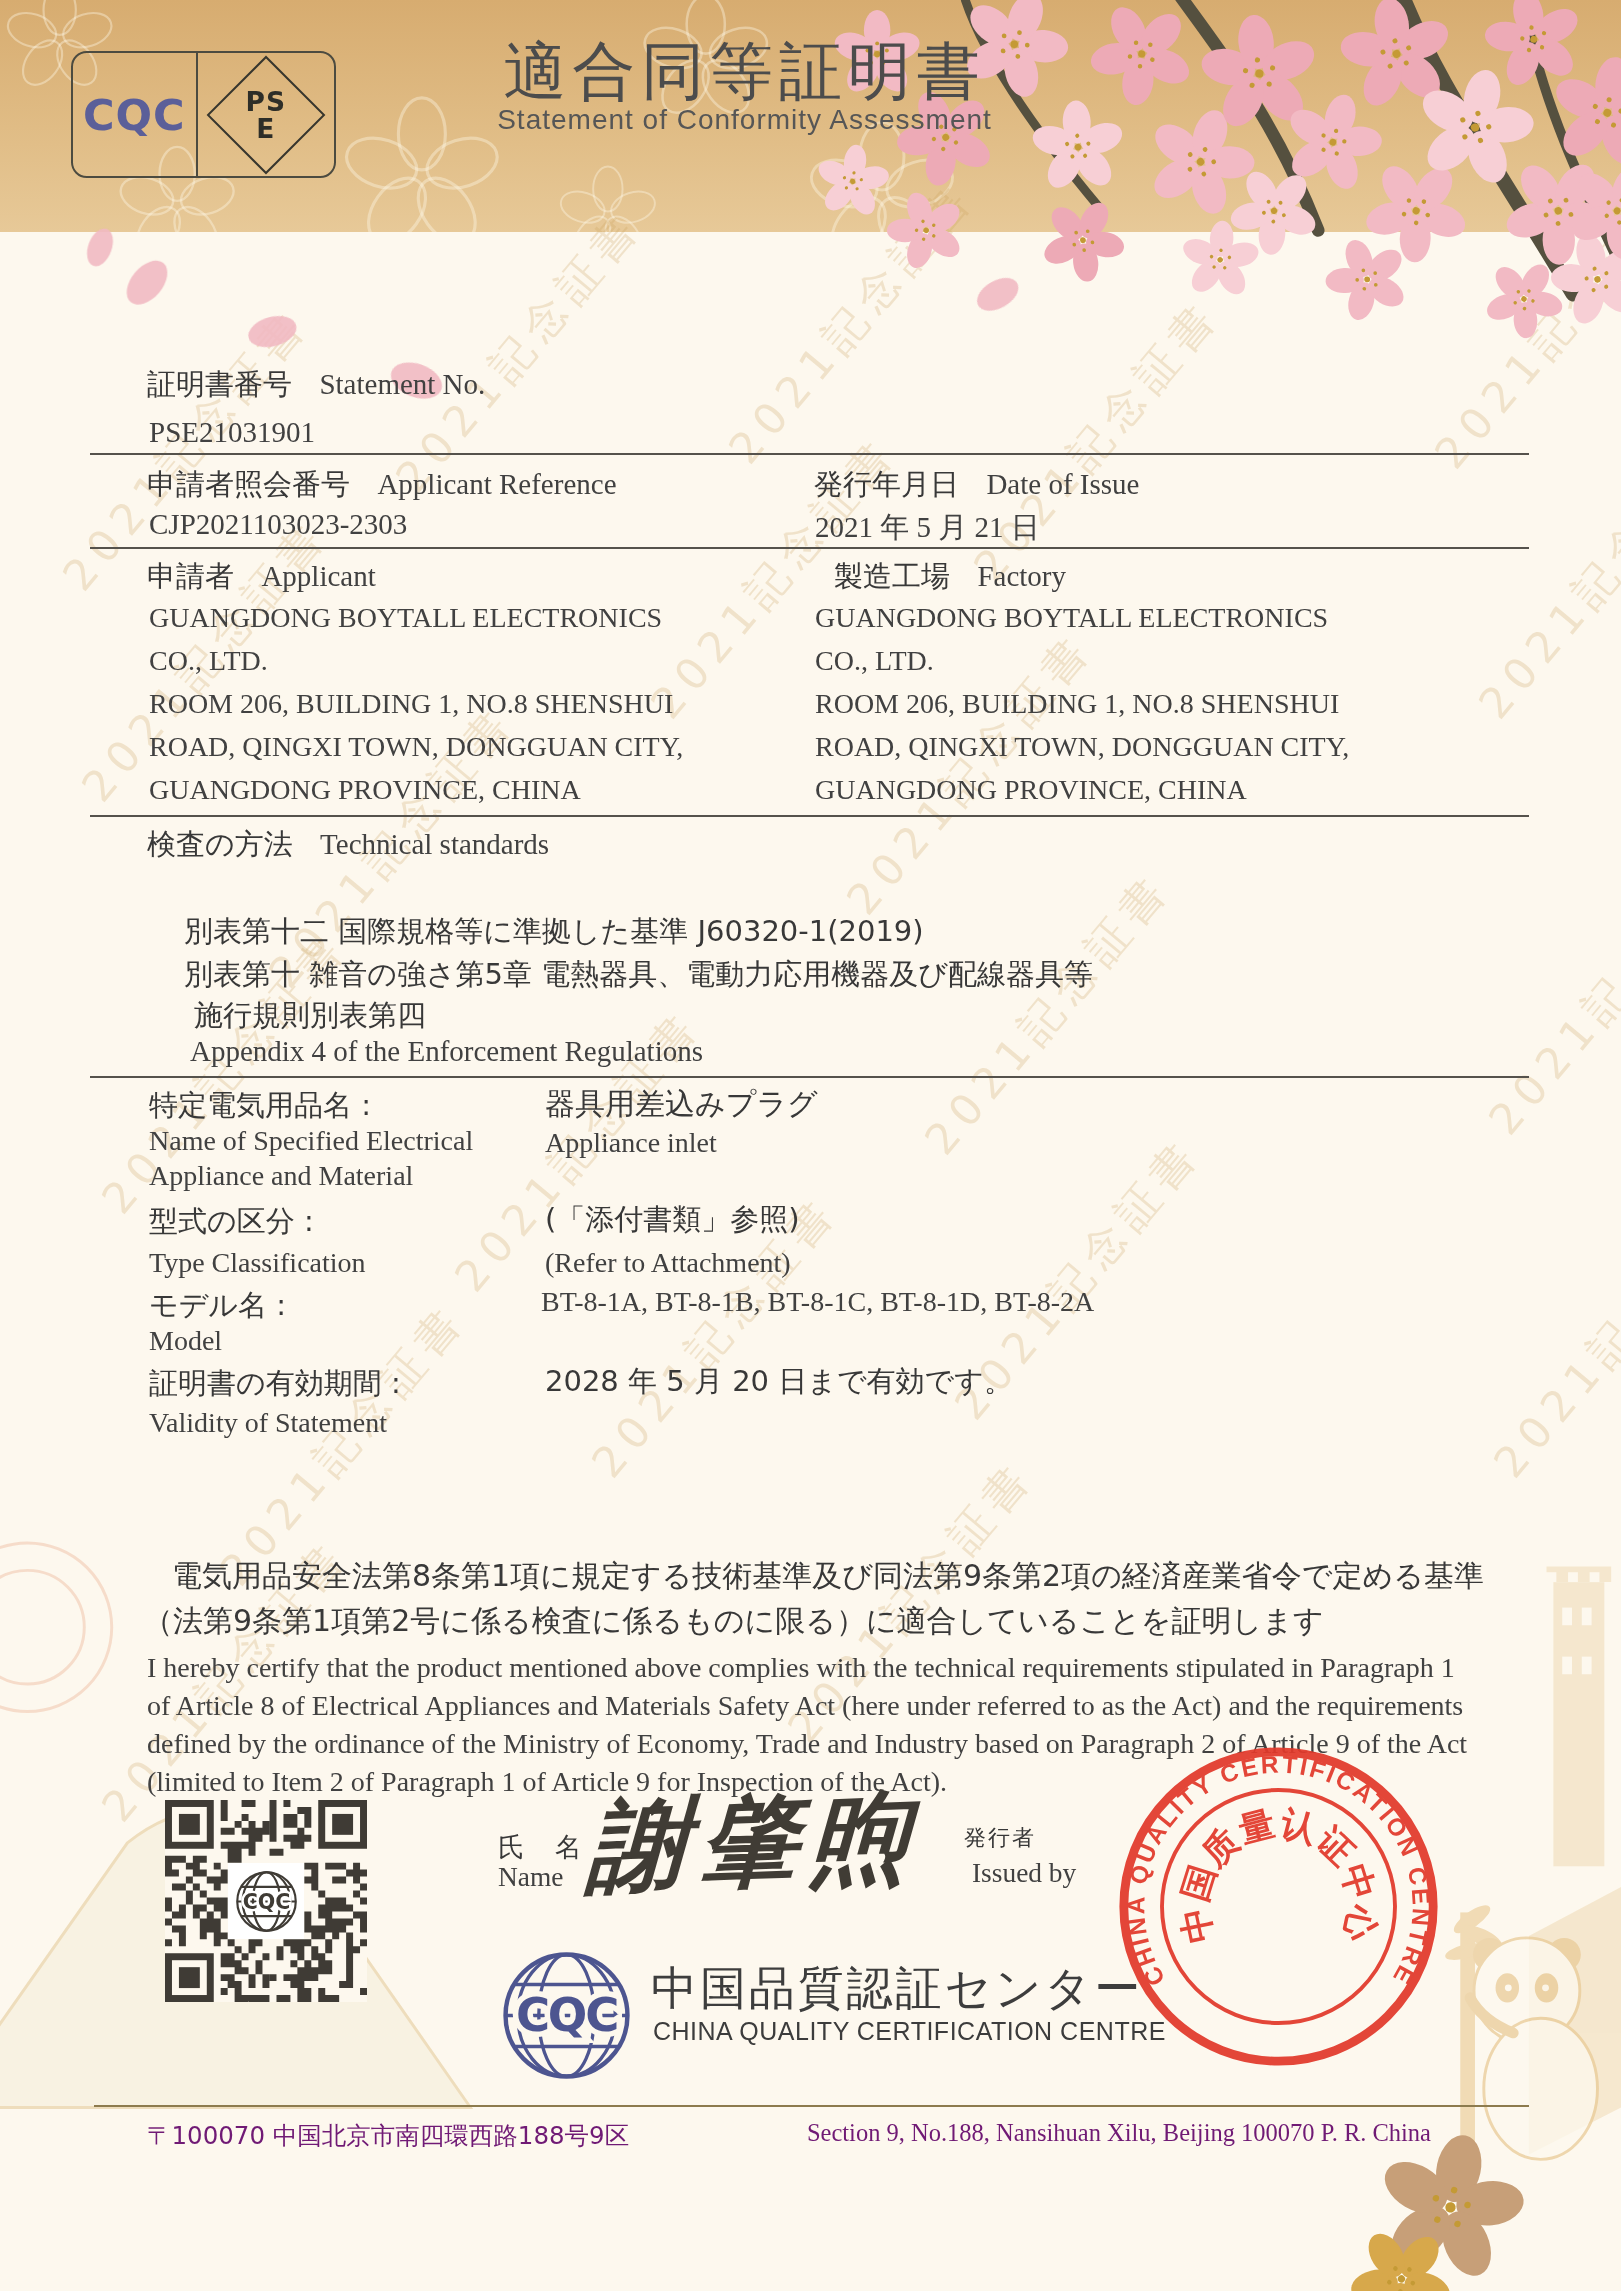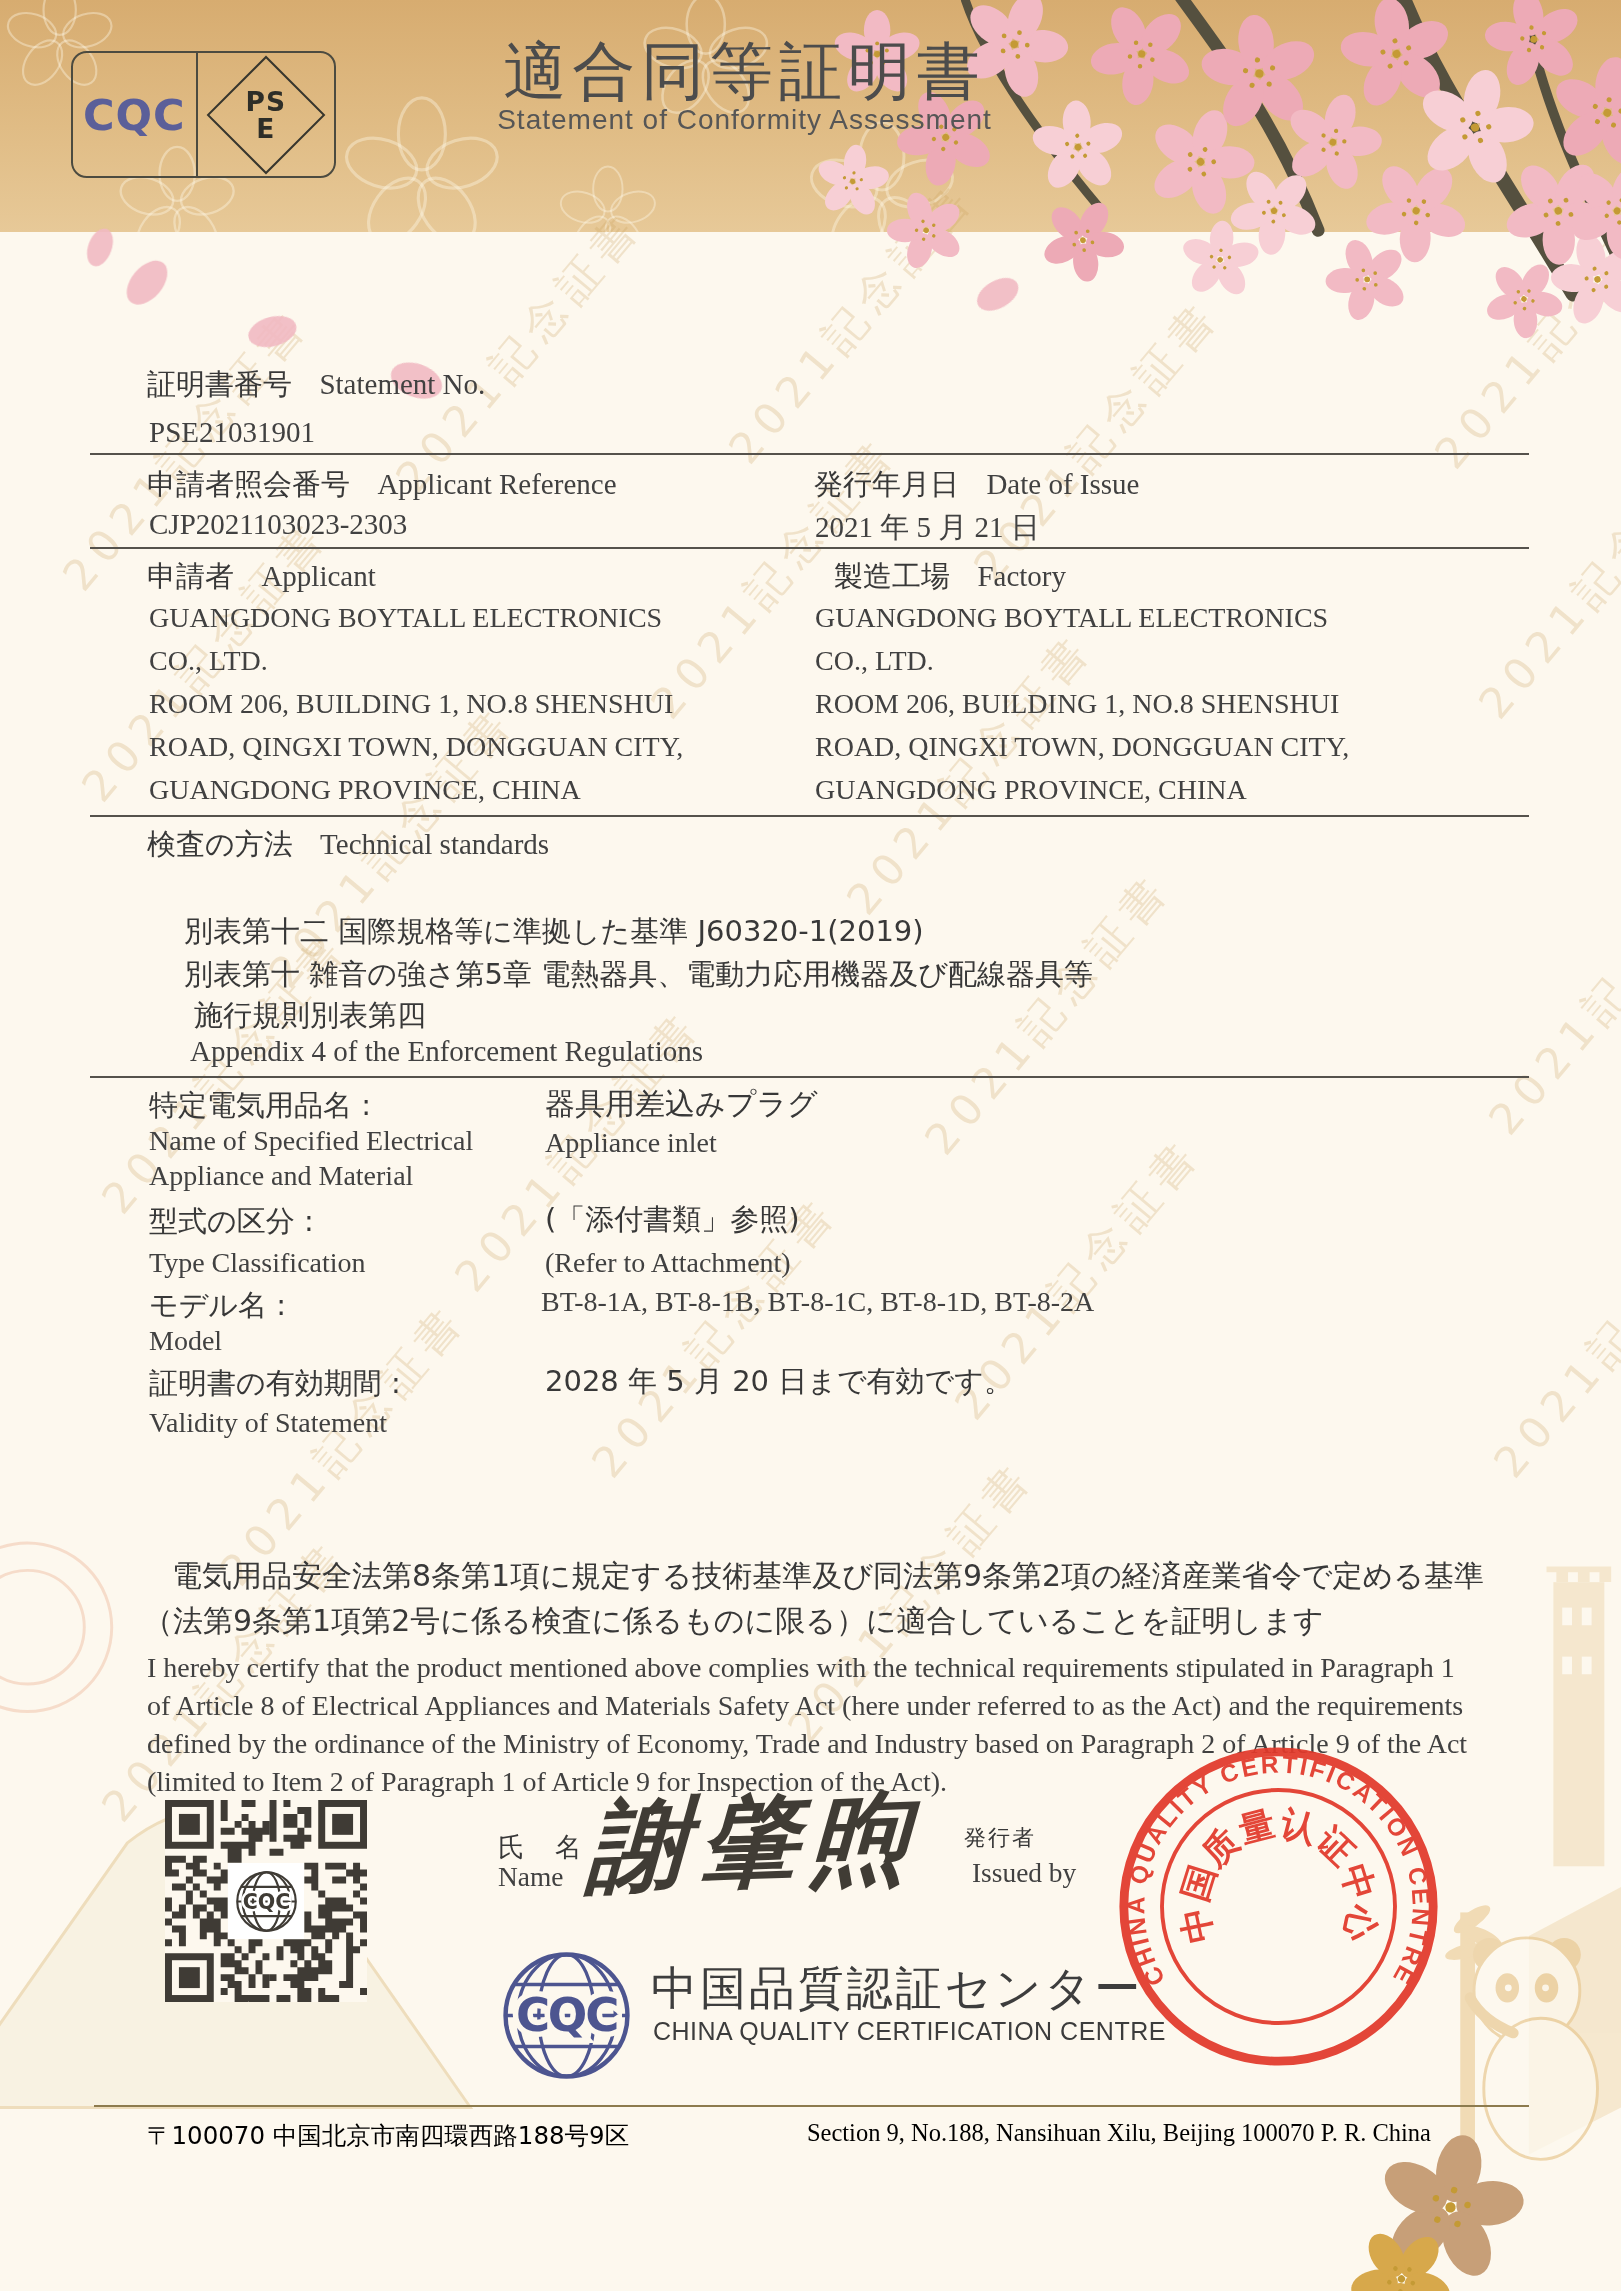--- a/index.html
+++ b/index.html
@@ -32,21 +32,21 @@
   .lbl{font-size:29px}
   .val{font-size:29px}
   .addr{font-size:28px;line-height:43px;color:#414141}
   .tech{font-size:29px}
   .cert-jp{font-size:30px;line-height:45px;text-indent:29px;width:1384px}
   .cert-en{font-size:28px;line-height:38px;width:1325px}
   .sig{font-family:"DejaVu Serif",serif;font-style:italic;font-weight:600;font-size:100px;color:#403c35;
        letter-spacing:9.8px;transform:rotate(-2deg) skewX(-4deg);white-space:nowrap}
   .issuer-jp{font-size:46px;letter-spacing:2.9px;color:#3d3d3d;font-family:"DejaVu Sans",sans-serif;font-weight:500}
   .issuer-en{font-size:25px;letter-spacing:0.5px;color:#3c3c3c;font-family:"Liberation Sans","DejaVu Sans",sans-serif}
-  .gold{color:#000000}
+  .gold{color:#701a75}
   .ftr{font-size:24.5px}
   .qr-logo{position:absolute;left:63px;top:63px;width:76px;height:76px;background:#fff;display:flex;
            align-items:center;justify-content:center}
   svg{display:block}
 </style>
 </head>
 <body>
 
 <div class="page">
 

